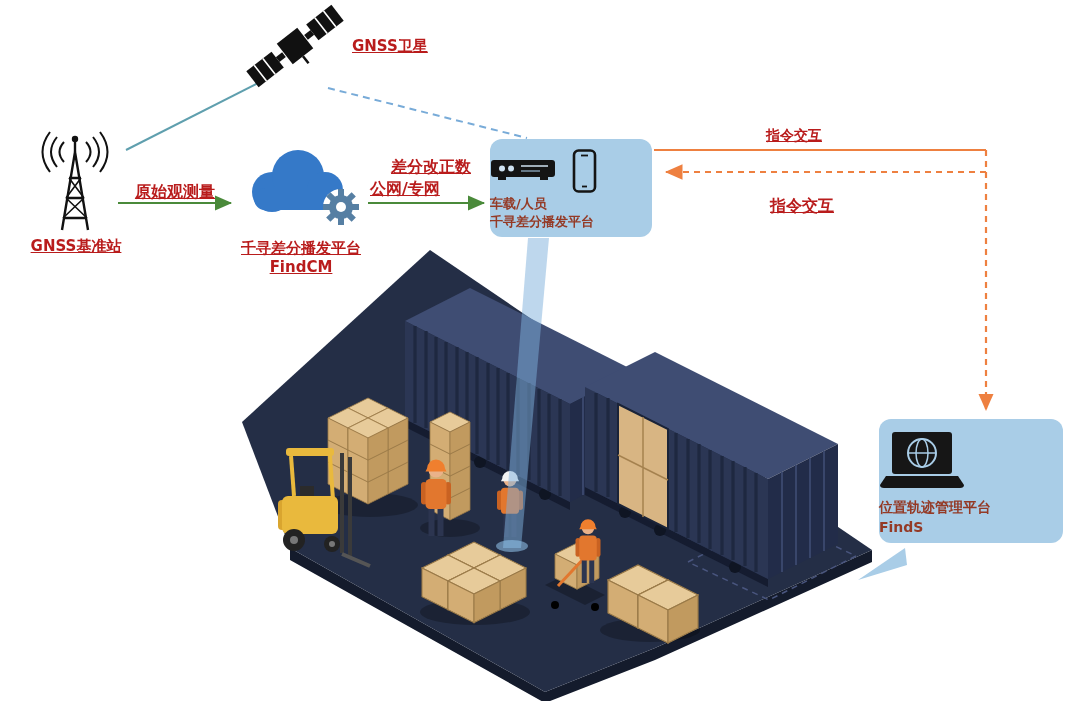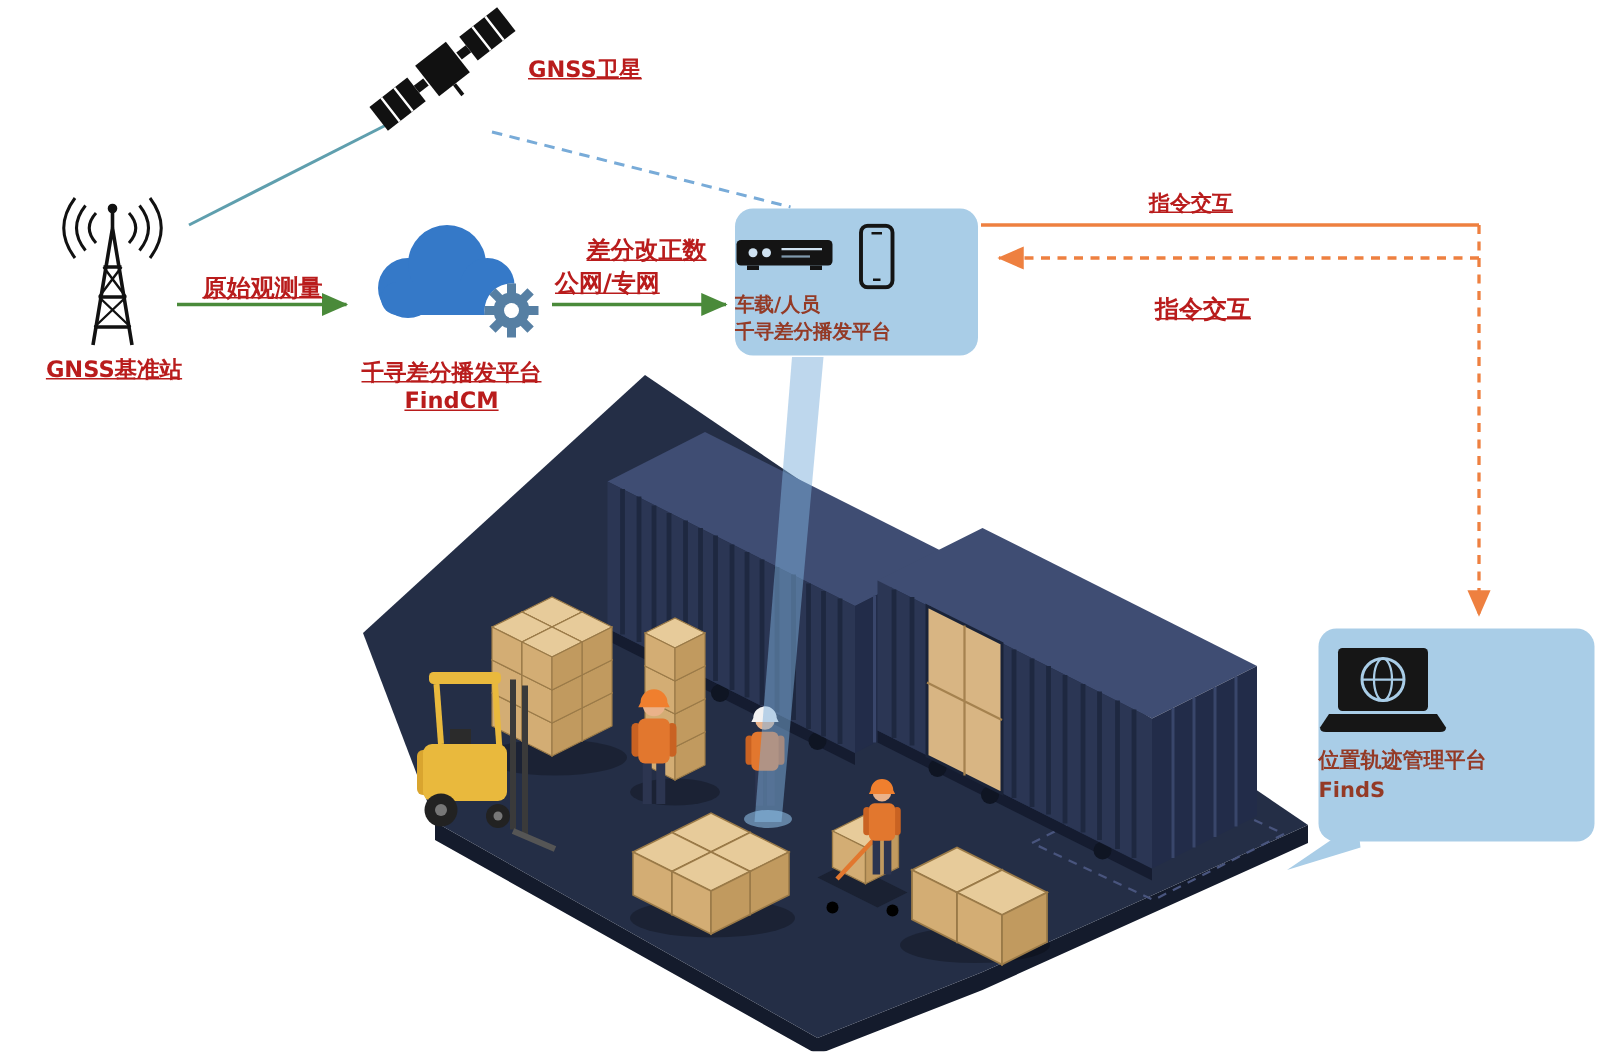--- a/index.html
+++ b/index.html
@@ -14,21 +14,21 @@
     text-decoration:underline;
   }
   .label.small{font-size:16px;font-weight:600;}
   .label.center{text-align:center;}
   .bubble{
     position:absolute;background:#a9cde7;border-radius:12px;
     display:flex;flex-direction:column;align-items:flex-start;box-sizing:border-box;
   }
   .bubble .bubble-line{color:#943a26;font-weight:700;font-size:13px;line-height:1.4;}
   .bubble.terminal{left:490px;top:139px;width:162px;height:98px;padding-top:8px;}
-  .bubble.finds{left:879px;top:419px;width:184px;height:142px;padding-top:13px;}
+  .bubble.finds{left:879px;top:419px;width:184px;height:124px;padding-top:13px;}
   .bubble.finds .bubble-line{font-size:14px;}
   .dev-icons{display:flex;align-items:center;gap:12px;height:48px;}
 </style>
 </head>
 <body>
 
 <div class="stage">
 
   <svg class="layer" width="1080" height="701" viewBox="0 0 1080 701">
     <defs>

